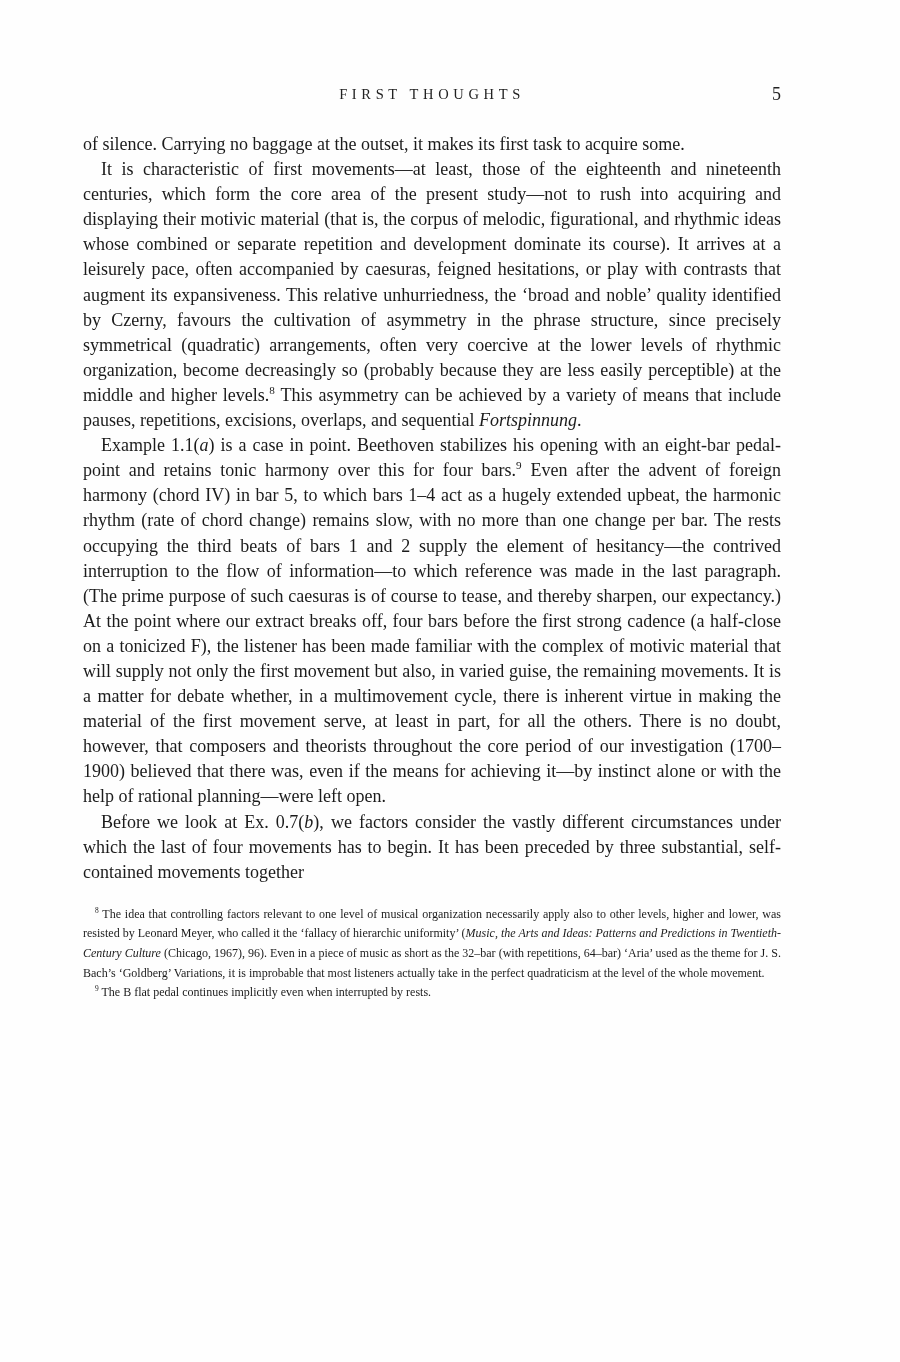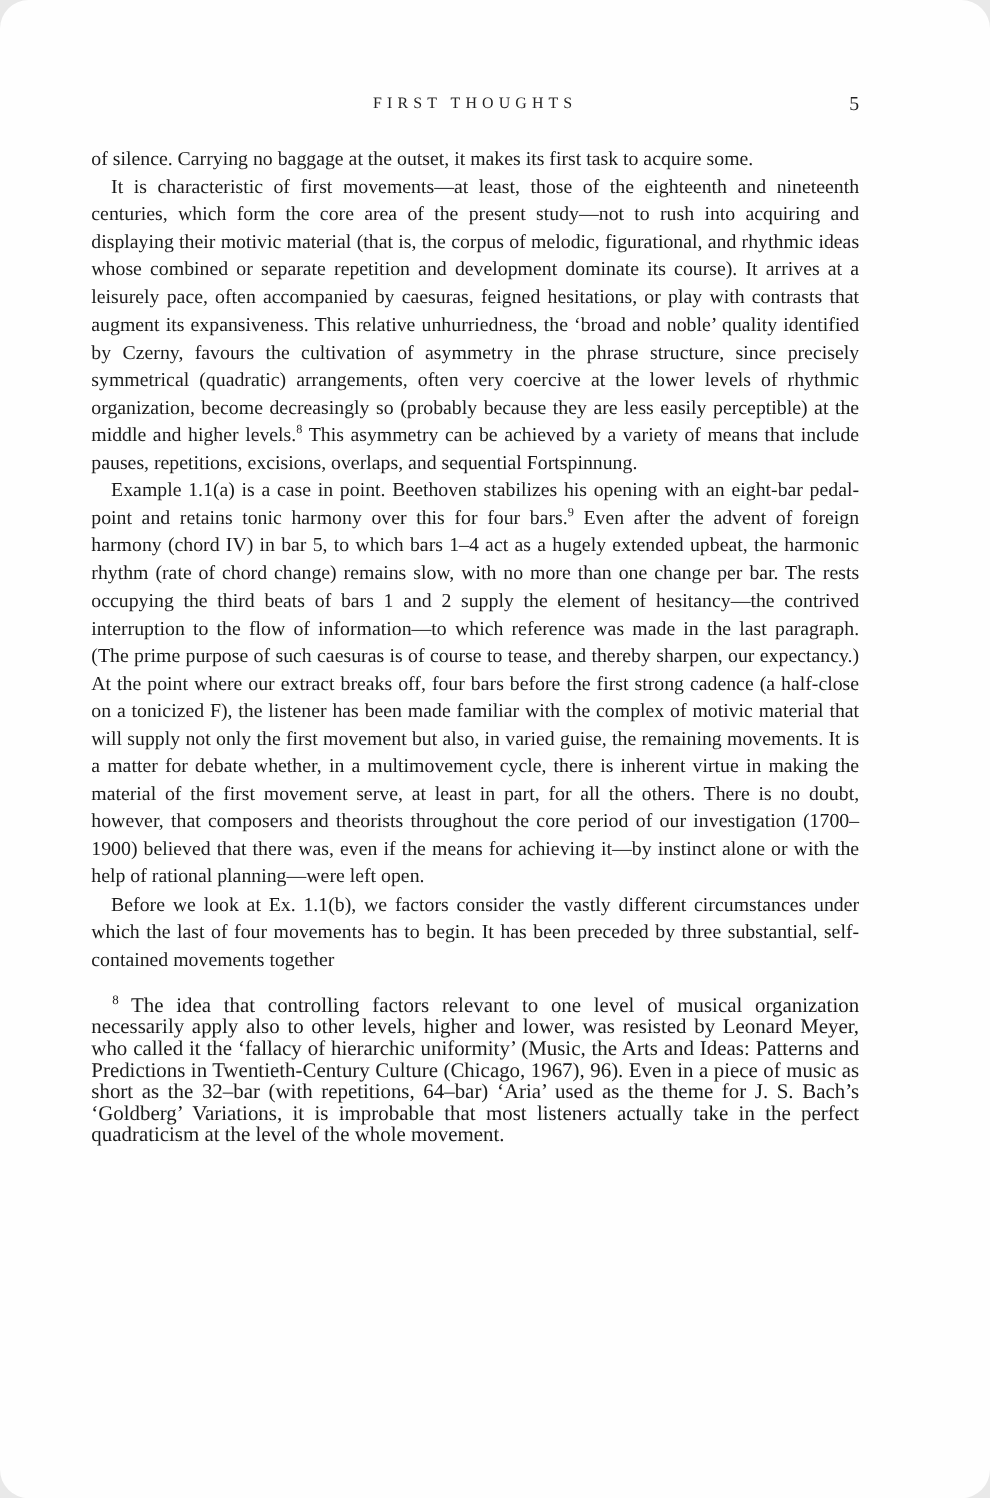--- a/index.html
+++ b/index.html
@@ -9,21 +9,20 @@
   }
   .page {
     position: relative;
     width: 900px;
     height: 1362px;
     margin: 0 auto;
     background: #fefefe;
     color: #1b1b1b;
     font-family: "Liberation Serif", "DejaVu Serif", serif;
     overflow: hidden;
-    border-radius: 26px;
   }
   .content {
     position: absolute;
     left: 83px;
     top: 86px;
     width: 698px;
   }
   .running-header {
     position: relative;
     height: 24px;
@@ -48,32 +47,33 @@
     font-size: 18px;
     line-height: 25.1px;
     text-align: justify;
     hyphens: auto;
     -webkit-hyphens: auto;
   }
   .body-text p.para.indent {
     text-indent: 1em;
   }
   .italic {
+    font-style: italic;
   }
   sup.fn-ref {
     font-size: 0.62em;
     line-height: 0;
     vertical-align: super;
   }
   .footnotes {
     margin-top: 20px;
   }
   .footnotes p.footnote {
     margin: 0;
-    font-size: 19px;
+    font-size: 12px;
     line-height: 19.6px;
     text-align: justify;
     text-indent: 1em;
     hyphens: auto;
     -webkit-hyphens: auto;
   }
 </style>
 </head>
 <body>
 
@@ -82,21 +82,22 @@
 
     <div class="running-header">
       <div class="title">FIRST THOUGHTS</div>
       <div class="pageno">5</div>
     </div>
 
     <div class="body-text">
         <p class="para"><span>of silence. Carrying no baggage at the outset, it makes its first task to acquire some.</span></p>
         <p class="para indent"><span>It is characteristic of first movements—at least, those of the eighteenth and nineteenth centuries, which form the core area of the present study—not to rush into acquiring and displaying their motivic material (that is, the corpus of melodic, figurational, and rhythmic ideas whose combined or separate repetition and development dominate its course). It arrives at a leisurely pace, often accompanied by caesuras, feigned hesitations, or play with contrasts that augment its expansiveness. This relative unhurriedness, the ‘broad and noble’ quality identified by Czerny, favours the cultivation of asymmetry in the phrase structure, since precisely symmetrical (quadratic) arrangements, often very coercive at the lower levels of rhythmic organization, become decreasingly so (probably because they are less easily perceptible) at the middle and higher levels.</span><sup class="fn-ref">8</sup><span> This asymmetry can be achieved by a variety of means that include pauses, repetitions, excisions, overlaps, and sequential </span><span class="italic">Fortspinnung</span><span>.</span></p>
         <p class="para indent"><span>Example 1.1(</span><span class="italic">a</span><span>) is a case in point. Beethoven stabilizes his opening with an eight-bar pedal-point and retains tonic harmony over this for four bars.</span><sup class="fn-ref">9</sup><span> Even after the advent of foreign harmony (chord IV) in bar 5, to which bars 1–4 act as a hugely extended upbeat, the harmonic rhythm (rate of chord change) remains slow, with no more than one change per bar. The rests occupying the third beats of bars 1 and 2 supply the element of hesitancy—the contrived interruption to the flow of information—to which reference was made in the last paragraph. (The prime purpose of such caesuras is of course to tease, and thereby sharpen, our expectancy.) At the point where our extract breaks off, four bars before the first strong cadence (a half-close on a tonicized F), the listener has been made familiar with the complex of motivic material that will supply not only the first movement but also, in varied guise, the remaining movements. It is a matter for debate whether, in a multimovement cycle, there is inherent virtue in making the material of the first movement serve, at least in part, for all the others. There is no doubt, however, that composers and theorists throughout the core period of our investigation (1700–1900) believed that there was, even if the means for achieving it—by instinct alone or with the help of rational planning—were left open.</span></p>
-        <p class="para indent"><span>Before we look at Ex. 1.1(</span><span class="italic">b</span><span>), we factors consider the vastly different circumstances under which the last of four movements has to begin. It has been preceded by three substantial, self-contained movements together</span></p>
+        <p class="para indent"><span>Before we look at Ex. 0.7(</span><span class="italic">b</span><span>), we factors consider the vastly different circumstances under which the last of four movements has to begin. It has been preceded by three substantial, self-contained movements together</span></p>
       </div>
 
     <div class="footnotes">
         <p class="footnote"><sup class="fn-ref">8</sup><span> The idea that controlling factors relevant to one level of musical organization necessarily apply also to other levels, higher and lower, was resisted by Leonard Meyer, who called it the ‘fallacy of hierarchic uniformity’ (</span><span class="italic">Music, the Arts and Ideas: Patterns and Predictions in Twentieth-Century Culture</span><span> (Chicago, 1967), 96). Even in a piece of music as short as the 32–bar (with repetitions, 64–bar) ‘Aria’ used as the theme for J. S. Bach’s ‘Goldberg’ Variations, it is improbable that most listeners actually take in the perfect quadraticism at the level of the whole movement.</span></p>
+        <p class="footnote"><sup class="fn-ref">9</sup><span> The B flat pedal continues implicitly even when interrupted by rests.</span></p>
       </div>
 
   </div>
 </div>
 
 </body></html>

